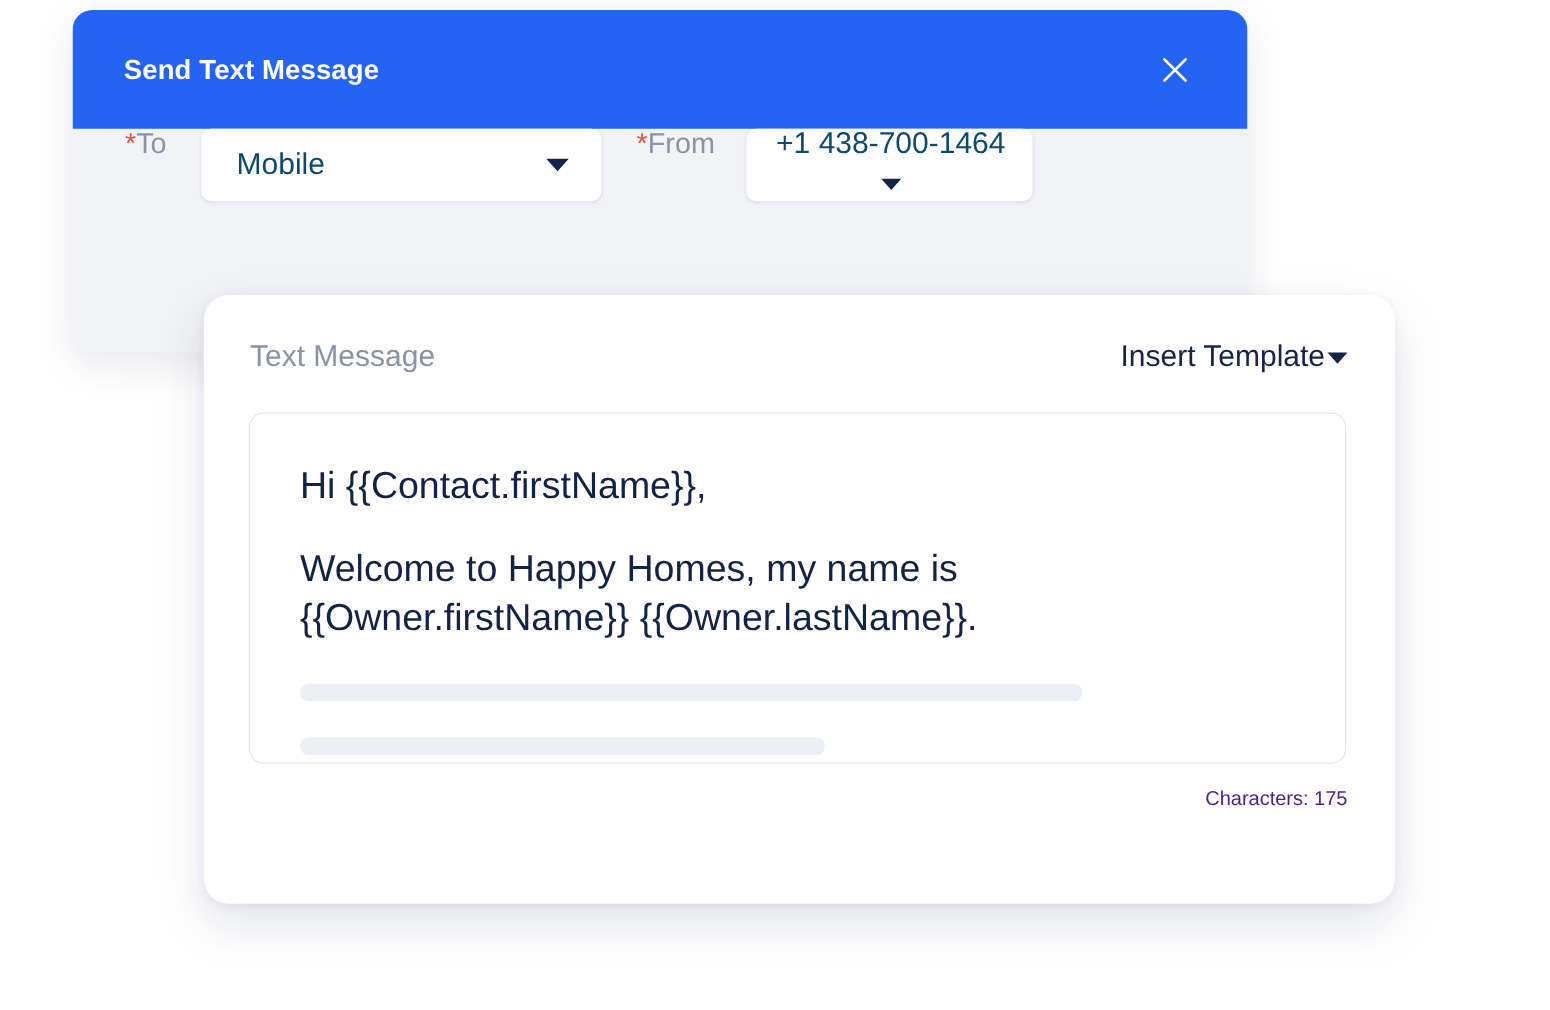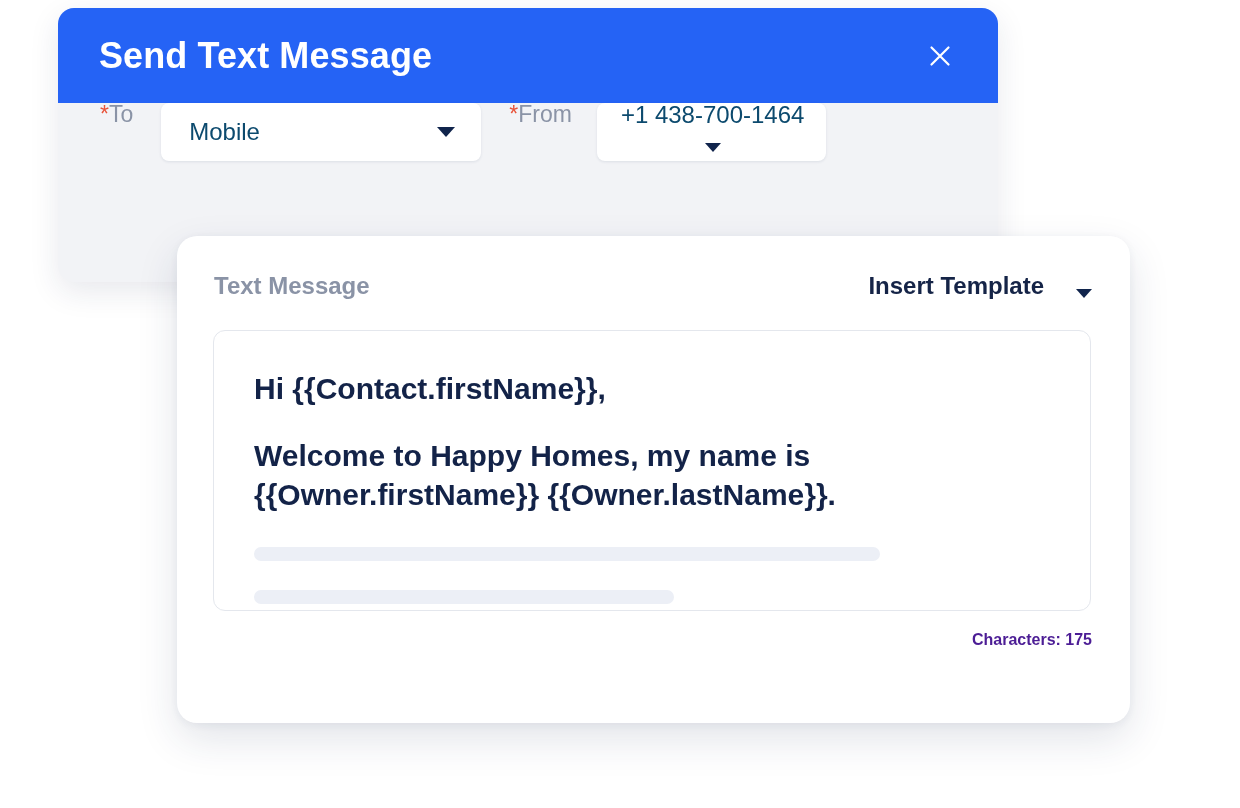--- a/index.html
+++ b/index.html
@@ -43,21 +43,21 @@
     background: #2563f5;
     display: flex;
     align-items: center;
     justify-content: space-between;
     box-sizing: border-box;
     padding: 0 38px 0 41px;
   }
 
   .dialog-title {
     color: #ffffff;
-    font-size: 36px;
+    font-size: 22px;
     font-weight: 700;
     letter-spacing: 0.1px;
     line-height: 1;
   }
 
   .close-btn {
     width: 40px;
     height: 40px;
     display: flex;
     align-items: center;
@@ -139,51 +139,50 @@
   }
   .caret-sm {
     border-left-width: 8px;
     border-right-width: 8px;
     border-top-width: 9px;
   }
 
   
   .message-card {
     position: absolute;
-    left: 177px;
+    left: 163px;
     top: 236px;
     width: 953px;
     height: 487px;
     background: #ffffff;
     border-radius: 20px;
     box-shadow: 0 16px 40px rgba(30, 45, 85, 0.13),
                 0 2px 8px rgba(30, 45, 85, 0.06);
-    font-weight: bold;
   }
 
   .msg-head {
     position: absolute;
     left: 37px;
     right: 38px;
     top: 38px;
     display: flex;
     align-items: center;
     justify-content: space-between;
   }
 
   .msg-label {
     font-size: 24px;
     color: #8a93a6;
     line-height: 1;
   }
 
   .insert-template {
     display: flex;
-    align-items: flex-end;
-    gap: 32px;
+    align-items: center;
+    gap: 2px;
     cursor: pointer;
   }
   .insert-template-text {
     font-size: 24px;
     color: #152447;
     line-height: 1;
   }
 
   .textarea-box {
     position: absolute;

